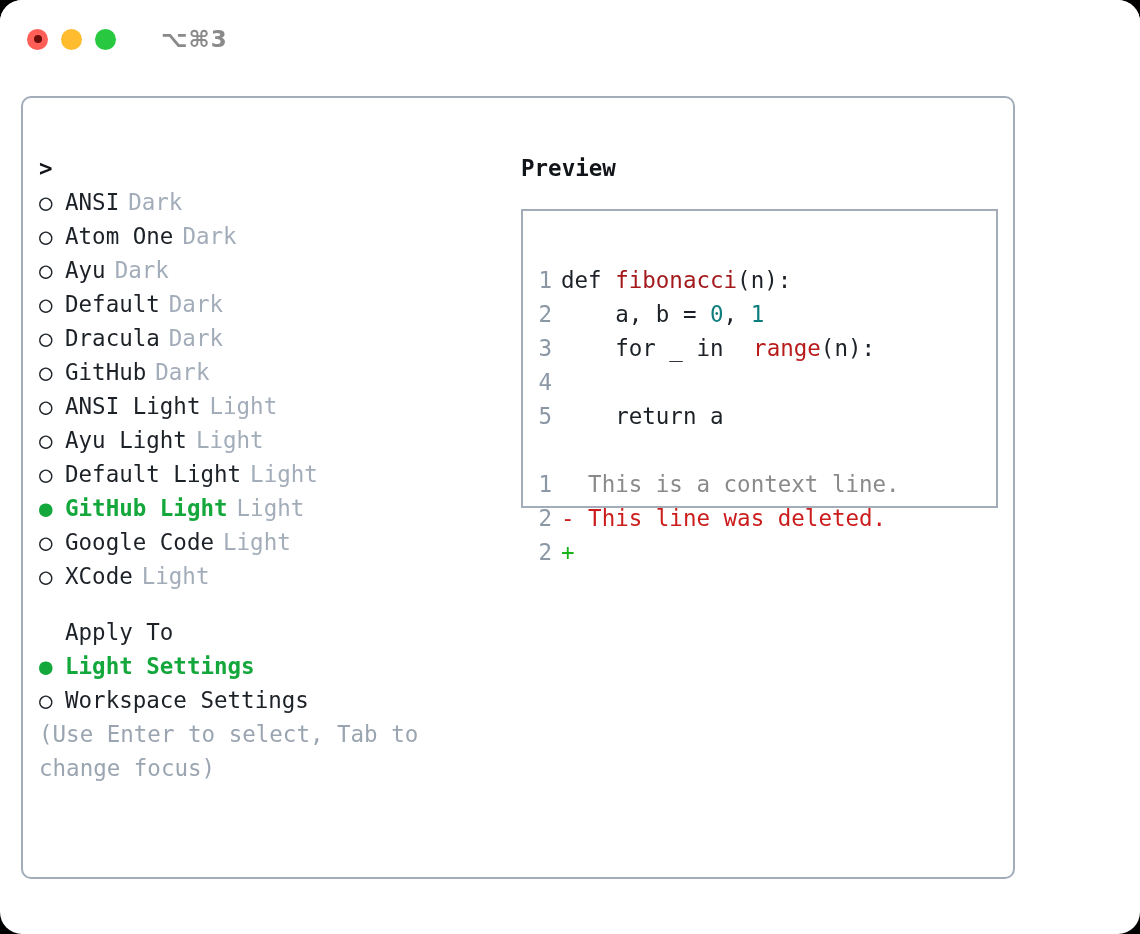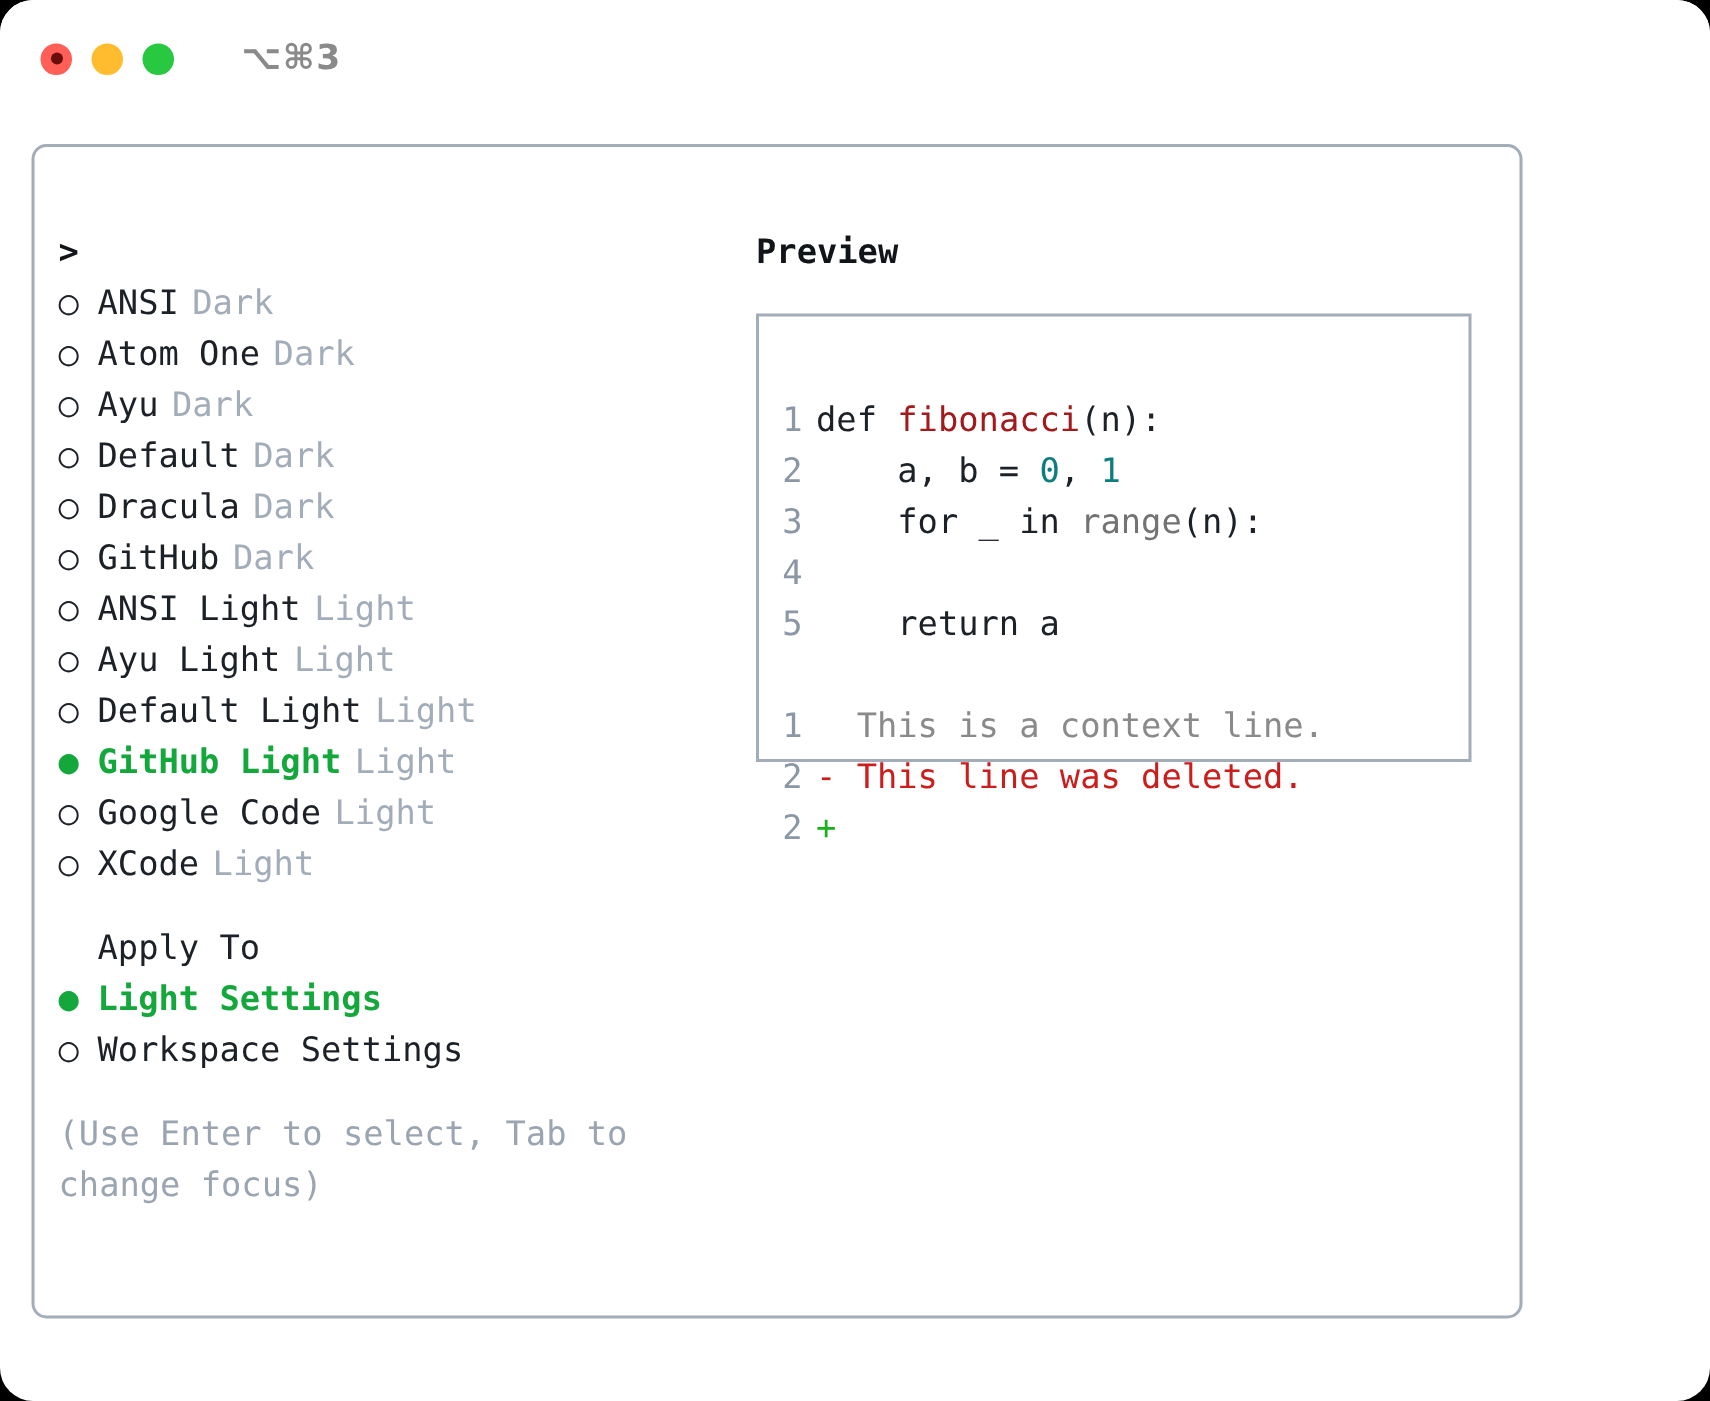--- a/index.html
+++ b/index.html
@@ -105,34 +105,33 @@
   .bullet.empty  { color: #1c2127; }
   .bullet.filled { color: #14a83c; }
   .bullet.blank  { color: transparent; }
 
   .label          { color: #1c2127; }
   .label.bold     { font-weight: 700; color: #111418; }
   .label.selected { color: #14a83c; font-weight: bold; }
   .tag            { color: #a3adba; margin-left: 9px; }
 
   #hint {
-    margin-top: 22px;
     font-size: 22.5px;
     line-height: 34px;
     color: #9aa5b1;
     width: 410px;
     white-space: pre-wrap;
   }
 
   #applyto-group { margin-top: 22px; }
 
   
   #right-col {
     position: absolute;
-    left: 481px; top: 53px;
+    left: 498px; top: 53px;
     width: 490px;
   }
   #preview-title {
     font-size: 22.5px;
     font-weight: 700;
     color: #111418;
     line-height: 34px;
   }
   #preview-box {
     margin-top: 24px;
@@ -152,21 +151,21 @@
   .ln {
     flex: 0 0 38px;
     text-align: right;
     color: #8b97a5;
     padding-right: 9px;
   }
   .code-text { color: #1c2127; }
 
   .tok-func  { color: #a3191c; }
   .tok-num   { color: #0d7d7d; }
-  .tok-call  { color: #737373; }
+  .tok-call  { color: #b91c1c; margin-left: 16px; }
   .tok-ctx   { color: #8a8a8a; }
   .tok-del   { color: #cc1d1d; }
   .tok-add   { color: #18b318; }
 
   .code-gap { height: 34px; }
 </style>
 </head>
 <body>
 
 <div id="window">

